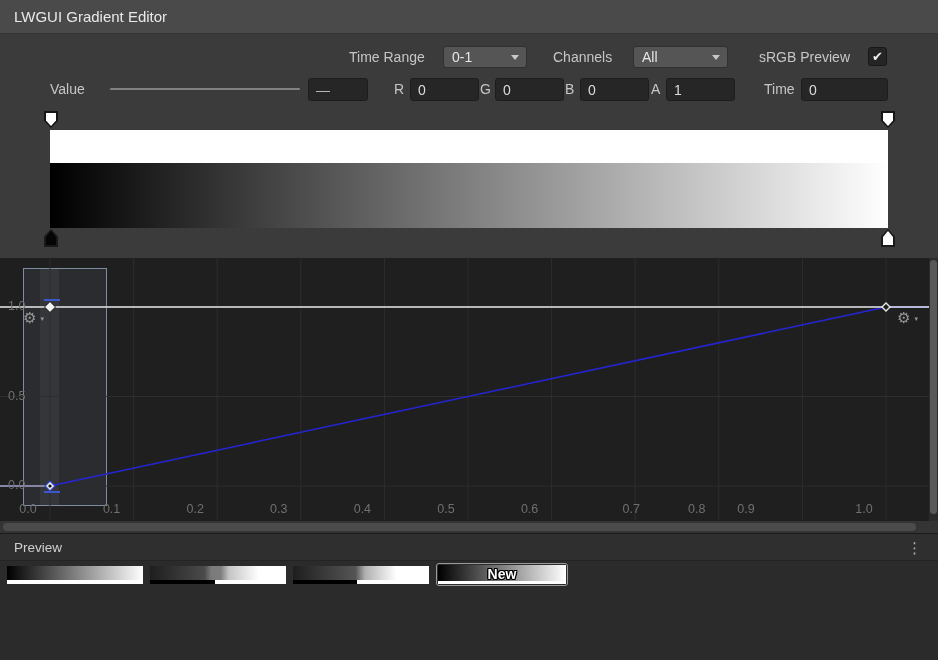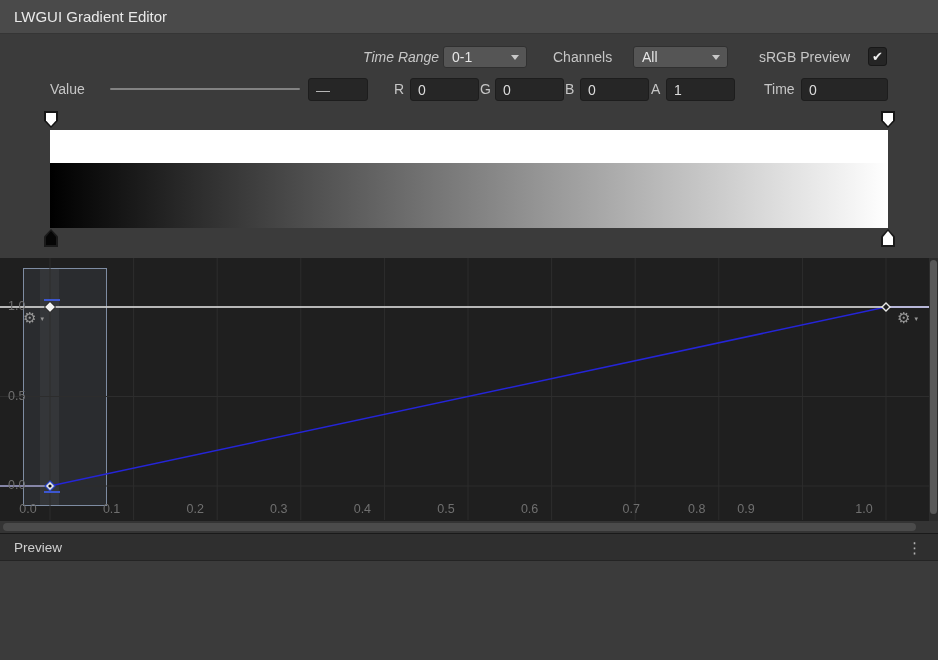--- a/index.html
+++ b/index.html
@@ -65,21 +65,21 @@
 </head>
 <body>
 
 <div id="window">
 
   <div class="titlebar">
     <div class="title-text">LWGUI Gradient Editor</div>
     <div class="close-btn">x</div>
   </div>
 
-  <div class="lbl" style="left:363px;top:46px;font-style:italic;">Time Range</div>
+  <div class="lbl" style="left:349px;top:46px;">Time Range</div>
   <div class="dropdown" style="left:443px;width:84px;">
     <span>0-1</span>
     <span class="dd-arrow"></span>
   </div>
   <div class="lbl" style="left:553px;top:46px;">Channels</div>
   <div class="dropdown" style="left:633px;width:95px;">
     <span>All</span>
     <span class="dd-arrow"></span>
   </div>
   <div class="lbl" style="left:759px;top:46px;">sRGB Preview</div>
@@ -180,14 +180,33 @@
     </div>
     <div class="vscroll">
       <div class="vscroll-thumb"></div>
     </div>
   </div>
 
   <div class="presets-header">
     <div class="presets-title">Preview</div>
     <div class="presets-menu">⋮</div>
   </div>
+  <div class="presets-body">
+    <div class="swatch" style="left:7px;">
+      <div class="top" style="background: linear-gradient(90deg, rgb(0, 0, 0) 0%, rgb(255, 255, 255) 100%);"></div>
+      <div class="bot" style="background: rgb(255, 255, 255);"></div>
+    </div>
+    <div class="swatch" style="left:150px;">
+      <div class="top" style="background: linear-gradient(90deg, rgb(30, 30, 30) 0%, rgb(74, 74, 74) 40%, rgb(122, 122, 122) 45%, rgb(125, 125, 125) 52%, rgb(196, 196, 196) 58%, rgb(255, 255, 255) 80%);"></div>
+      <div class="bot" style="background: linear-gradient(90deg, rgb(0, 0, 0) 0%, rgb(0, 0, 0) 48%, rgb(255, 255, 255) 48%);"></div>
+    </div>
+    <div class="swatch" style="left:293px;">
+      <div class="top" style="background: linear-gradient(90deg, rgb(30, 30, 30) 0%, rgb(85, 85, 85) 46%, rgb(176, 176, 176) 53%, rgb(255, 255, 255) 76%);"></div>
+      <div class="bot" style="background: linear-gradient(90deg, rgb(0, 0, 0) 0%, rgb(0, 0, 0) 47%, rgb(255, 255, 255) 47%);"></div>
+    </div>
+    <div class="new-btn">
+      <div class="top" style="background: linear-gradient(90deg, rgb(0, 0, 0) 0%, rgb(255, 255, 255) 100%);"></div>
+      <div class="bot" style="background: rgb(255, 255, 255);"></div>
+      <div class="label">New</div>
+    </div>
+  </div>
 
 </div>
 
 </body></html>

